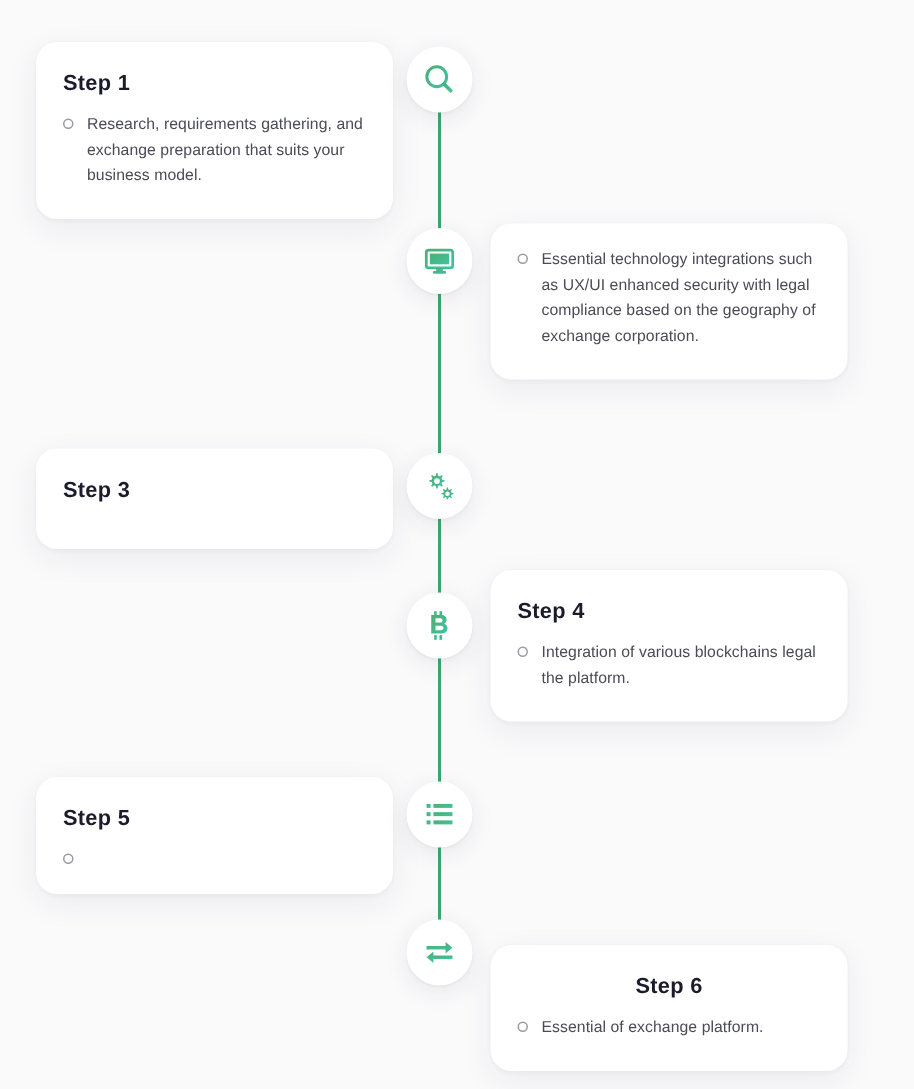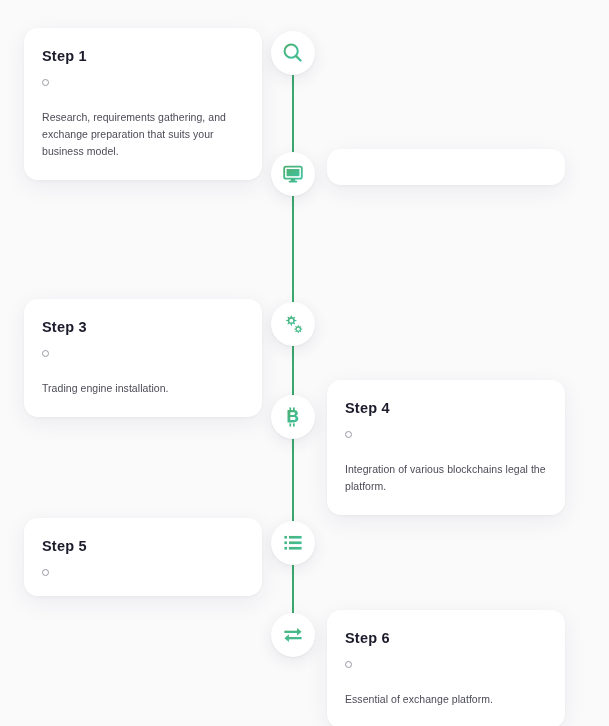--- a/index.html
+++ b/index.html
@@ -59,22 +59,21 @@
     font-weight: bold;
     color: #1b1b2b;
     letter-spacing: 0.2px;
     margin: 4px 0 10px 0;
     line-height: 1.2;
   }
 
   .bullet-row {
     display: flex;
     align-items: flex-start;
-    gap: 23px;
-    flex-direction: column;
+    gap: 9px;
   }
   .bullet-mark {
     flex: 0 0 auto;
     width: 7px;
     height: 7px;
     margin-top: 4px;
     border-radius: 50%;
     border: 1.5px solid #9a9aa6;
     box-sizing: border-box;
   }
@@ -106,21 +105,21 @@
   .r1 .card  { top: 28px;  }
   .r1 .badge { top: 31px;  }
   .r2 .card  { top: 149px; }
   .r2 .badge { top: 152px; }
   .r3 .card  { top: 299px; }
   .r3 .badge { top: 302px; }
   .r4 .card  { top: 380px; }
   .r4 .badge { top: 395px; }
   .r5 .card  { top: 518px; }
   .r5 .badge { top: 521px; }
-  .r6 .card  { top: 610px; }
+  .r6 .card  { top: 630px; text-align: center; }
   .r6 .badge { top: 613px; }
 </style>
 </head>
 <body>
 
 <div id="timeline">
 
   <div class="spine"></div>
 
   <div class="row r1">
@@ -144,20 +143,24 @@
           <line x1="10" y1="6.6" x2="10" y2="13.4" stroke="url(#g1)" stroke-width="2.1" stroke-linecap="round"></line>
           <line x1="6.6" y1="10" x2="13.4" y2="10" stroke="url(#g1)" stroke-width="2.1" stroke-linecap="round"></line>
           <line x1="15.3" y1="15.3" x2="20.2" y2="20.2" stroke="url(#g1)" stroke-width="2.6" stroke-linecap="round"></line>
         </svg>
       </span>
     </div>
   </div>
 
   <div class="row r2">
     <div class="card right">
+      <div class="bullet-row">
+        <span class="bullet-mark"></span>
+        <span class="bullet-text">Essential technology integrations such as UX/UI enhanced security with legal compliance based on the geography of exchange corporation.</span>
+      </div>
     </div>
     <div class="badge">
       <span>
         <svg width="22" height="22" viewBox="0 0 24 24">
           <defs>
               <linearGradient id="g2" x1="0" y1="0" x2="1" y2="1">
             <stop offset="0%" stop-color="#4caf72"></stop>
                 <stop offset="100%" stop-color="#3fc3a0"></stop>
           </linearGradient>
             </defs>
@@ -166,24 +169,20 @@
           <rect x="9.6" y="17" width="4.8" height="2.6" fill="url(#g2)"></rect>
           <rect x="7.2" y="19.3" width="9.6" height="1.9" rx="0.9" fill="url(#g2)"></rect>
         </svg>
       </span>
     </div>
   </div>
 
   <div class="row r3">
     <div class="card left">
       <div class="card-title">Step 3</div>
-      <div class="bullet-row">
-        <span class="bullet-mark"></span>
-        <span class="bullet-text">Trading engine installation.</span>
-      </div>
     </div>
     <div class="badge">
       <span>
         <svg width="23" height="23" viewBox="0 0 24 24">
           <defs>
               <linearGradient id="g3" x1="0" y1="0" x2="1" y2="1">
             <stop offset="0%" stop-color="#4caf72"></stop>
                 <stop offset="100%" stop-color="#3fc3a0"></stop>
           </linearGradient>
             </defs>

